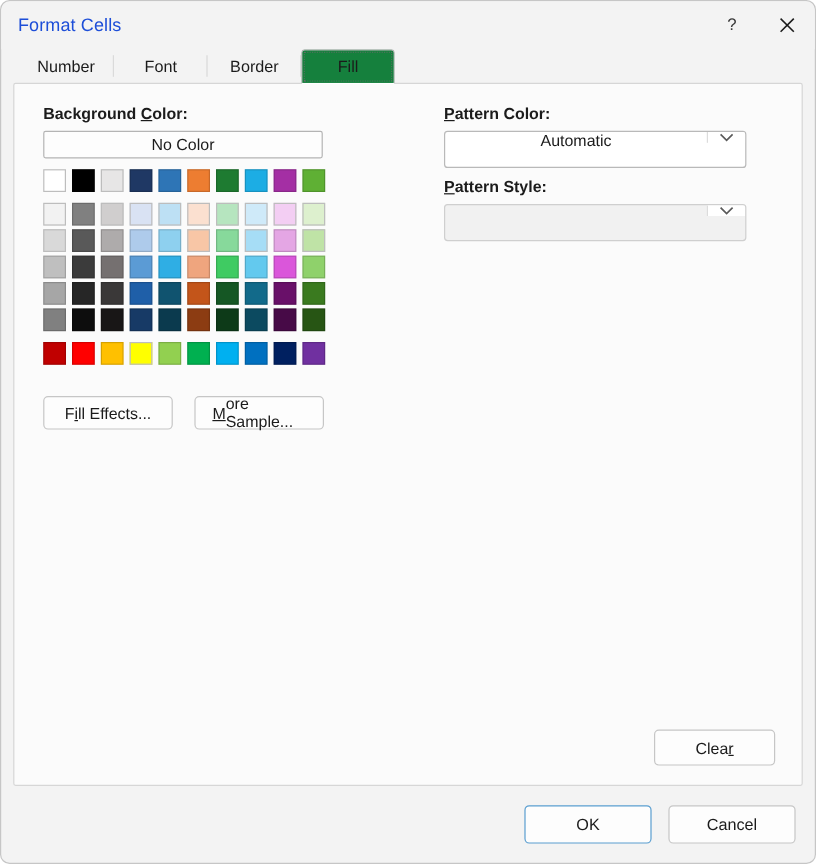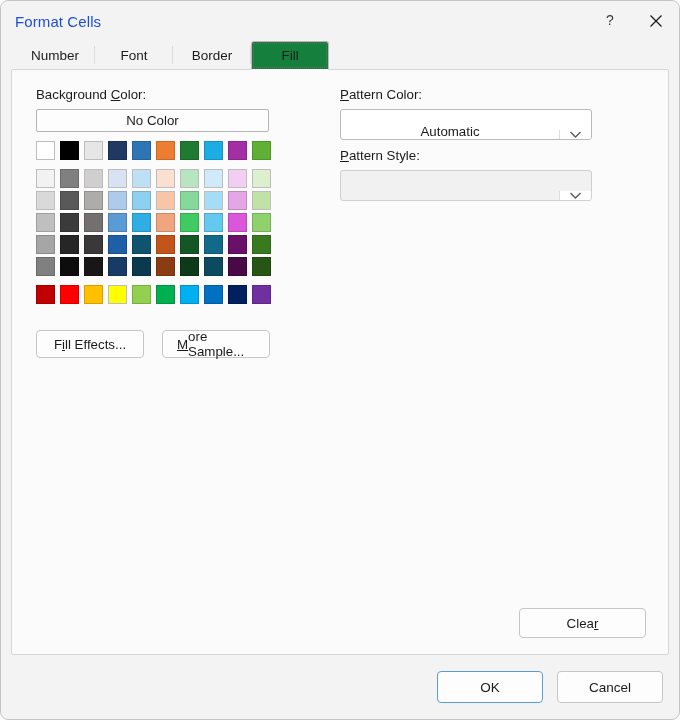--- a/index.html
+++ b/index.html
@@ -121,29 +121,30 @@
   }
 
   .col-left {
     position: absolute;
     left: 24px;
     top: 17px;
     width: 300px;
   }
   .col-right {
     position: absolute;
-    left: 328px;
+    left: 358px;
     top: 17px;
     width: 260px;
   }
 
   .field-label {
     font-size: 13.3px;
     color: #1b1b1b;
     margin-bottom: 7px;
+    font-weight: bold;
   }
   .field-label u { text-decoration: underline; }
 
   
   .nocolor-btn {
     width: 233px;
     height: 23px;
     background: #fdfdfd;
     border: 1px solid #b4b4b4;
     border-radius: 2px;
@@ -201,21 +202,21 @@
   .btn.more-colors { width: 108px; }
 
   
   .combo {
     width: 252px;
     height: 31px;
     background: #ffffff;
     border: 1px solid #b9b9b9;
     border-radius: 3px;
     display: flex;
-    align-items: flex-end;
+    align-items: flex-start;
     box-sizing: border-box;
     cursor: default;
     overflow: hidden;
   }
   .combo .combo-value {
     flex: 1 1 auto;
     display: flex;
     align-items: center;
     justify-content: center;
     font-size: 13.3px;
@@ -269,21 +270,21 @@
     height: 64px;
   }
 
   
   .clear-area {
     position: absolute;
     right: 22px;
     bottom: 16px;
   }
   .btn.clear-btn {
-    width: 127px;
+    width: 101px;
     height: 30px;
   }
 
   
   .footer {
     flex: 0 0 64px;
     height: 64px;
     display: flex;
     align-items: center;
     justify-content: flex-end;

